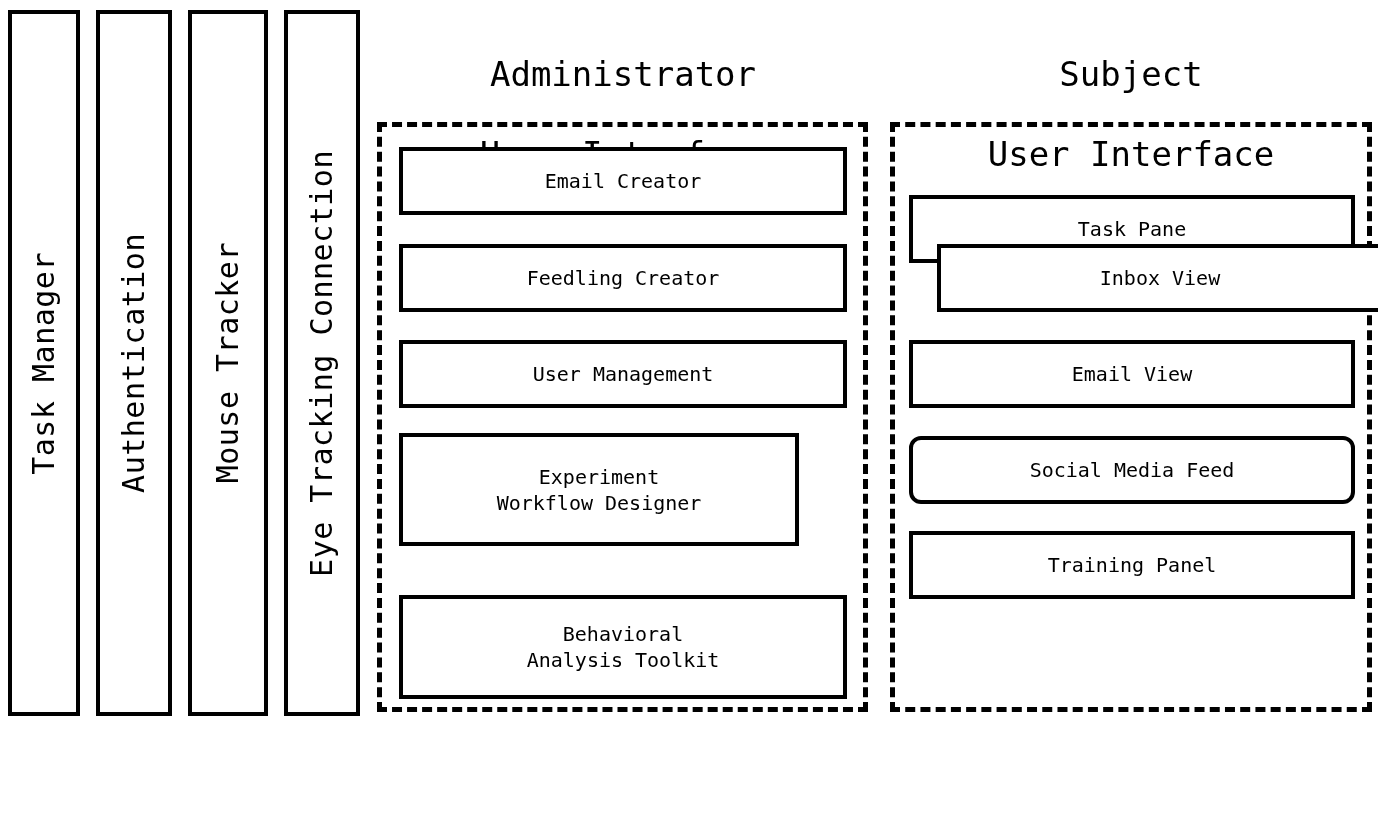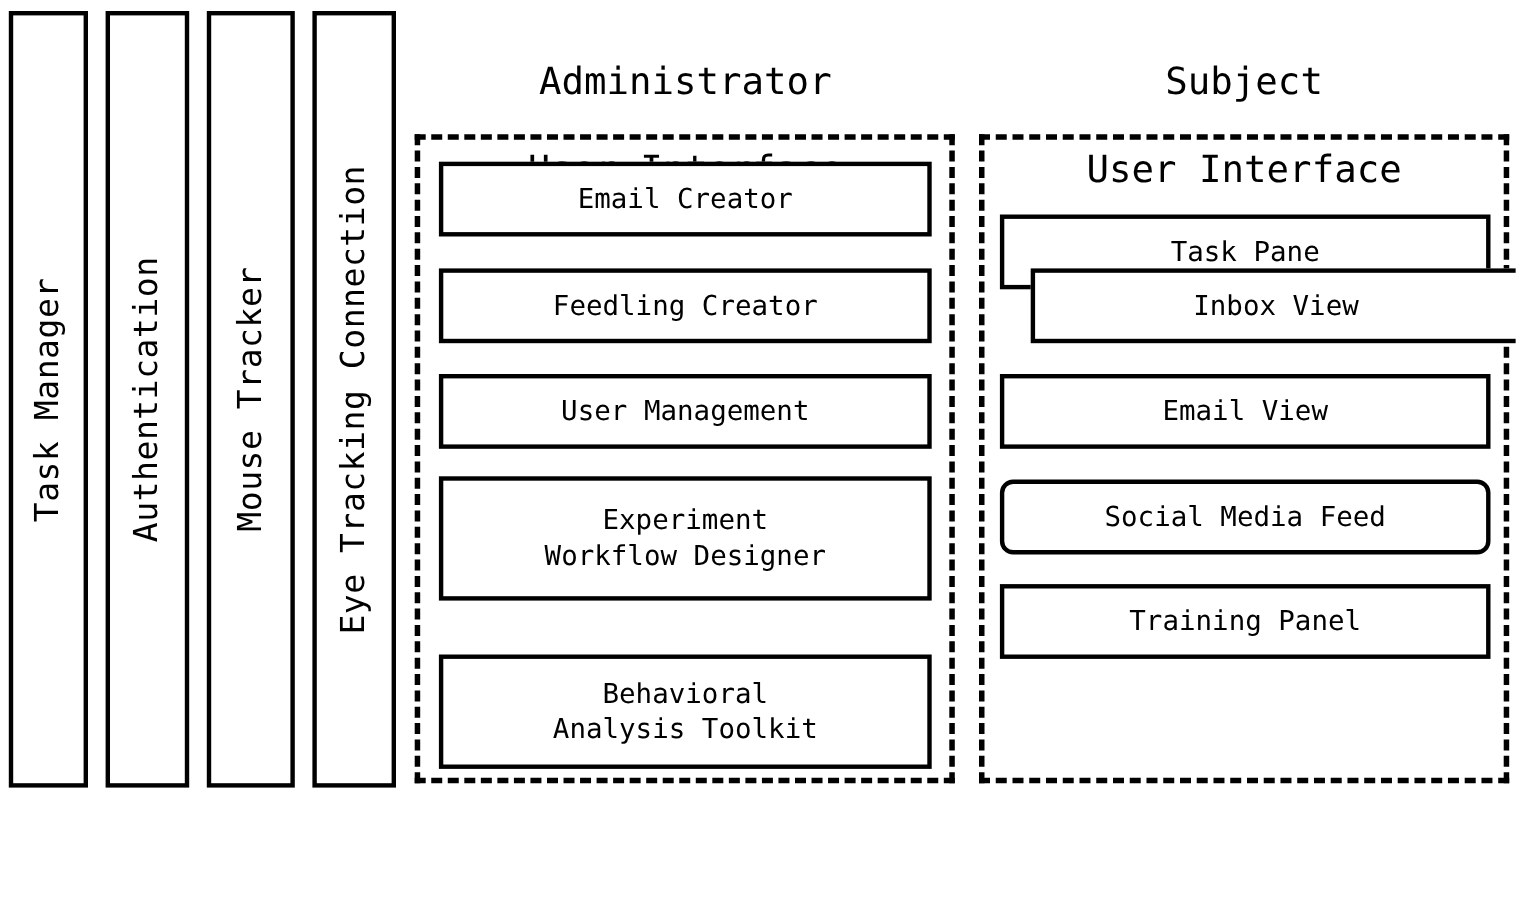--- a/index.html
+++ b/index.html
@@ -58,21 +58,21 @@
   
   .module {
     position: absolute;
     box-sizing: border-box;
     border: 4px solid #000000;
     background: #ffffff;
     display: flex;
     align-items: center;
     justify-content: center;
     text-align: center;
-    font-size: 25px;
+    font-size: 20px;
     line-height: 1.30;
     white-space: pre-line;
     padding: 0 4px;
   }
 
   
   .framework-bar {
     position: absolute;
     box-sizing: border-box;
     border: 6px solid #000000;
@@ -111,21 +111,21 @@
   </div>
 
   <div class="dashed-group" style="left:377px; top:122px; width:491px; height:590px;"></div>
 
   <div class="module" style="left:399px; top:147px; width:448px; height:68px;">Email Creator</div>
 
   <div class="module" style="left:399px; top:244px; width:448px; height:68px;">Feedling Creator</div>
 
   <div class="module" style="left:399px; top:340px; width:448px; height:68px;">User Management</div>
 
-  <div class="module" style="left:399px; top:433px; width:448px; height:113px;">Experiment
+  <div class="module" style="left:399px; top:433px; width:400px; height:113px;">Experiment
 Workflow Designer</div>
 
   <div class="module" style="left:399px; top:573px; width:448px; height:104px;margin-top:22px;">Behavioral
 Analysis Toolkit</div>
 
   <div class="group-title" style="left:890px; top:14px; width:482px;">
     <div>Subject</div>
     <div>User Interface</div>
   </div>
 

